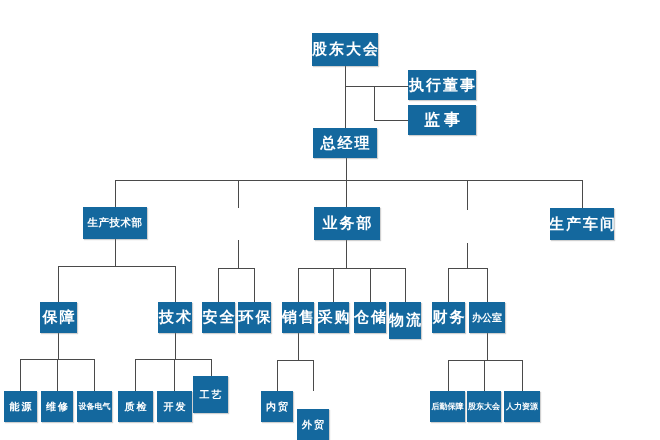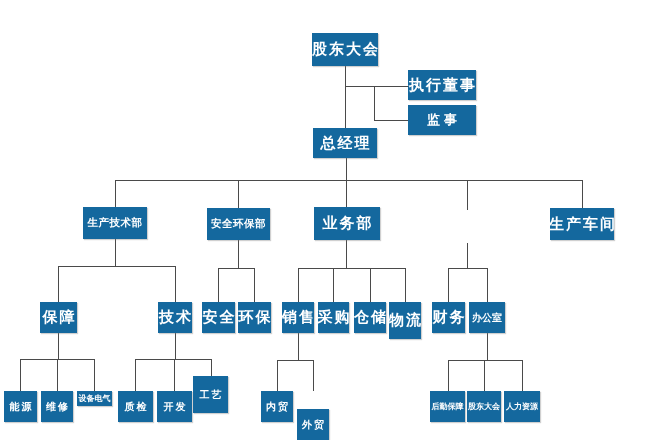--- a/index.html
+++ b/index.html
@@ -12,21 +12,21 @@
     display:flex;align-items:center;justify-content:center;
     font-weight:bold;text-align:center;white-space:nowrap;
     box-shadow:1px 1px 1px rgba(120,120,120,0.35);
     box-sizing:border-box;
   }
   .edge{position:absolute;background:#4a4a4a;}
   .edge.h{height:1px;}
   .edge.v{width:1px;}
   
   .t-lg {font-size:15px;letter-spacing:2px;text-indent:2px;}
-  .t-lg2{font-size:13px;letter-spacing:4px;text-indent:4px;}
+  .t-lg2{font-size:16px;letter-spacing:4px;text-indent:4px;}
   .t-md {font-size:10.5px;letter-spacing:0.5px;}
   .t-sm {font-size:9.5px;}
   .t-md2{font-size:10px;}
   .t-b2 {font-size:10px;letter-spacing:2px;text-indent:2px;}
   .t-b4 {font-size:8px;}
 </style>
 </head>
 <body>
 
 <div class="stage">
@@ -87,38 +87,37 @@
   <div class="edge v" style="left:448px;top:360px;height:31px"></div>
   <div class="edge v" style="left:484px;top:360px;height:31px"></div>
   <div class="edge v" style="left:522px;top:360px;height:31px"></div>
 
   <div class="node t-lg" style="left:312px;top:33px;width:66px;height:33px">股东大会</div>
   <div class="node t-lg" style="left:408px;top:70px;width:68px;height:30px">执行董事</div>
   <div class="node t-lg2" style="left:408px;top:105px;width:68px;height:30px">监事</div>
   <div class="node t-lg" style="left:313px;top:128px;width:64px;height:30px">总经理</div>
 
   <div class="node t-md" style="left:83px;top:207px;width:64px;height:32px">生产技术部</div>
-  <div class="node t-md" style="left:207px;top:208px;width:63px;height:32px">安全环保部</div>
   <div class="node t-lg" style="left:314px;top:207px;width:66px;height:33px">业务部</div>
   <div class="node t-lg" style="left:550px;top:208px;width:64px;height:32px">生产车间</div>
 
   <div class="node t-lg" style="left:40px;top:302px;width:37px;height:31px">保障</div>
   <div class="node t-lg" style="left:158px;top:302px;width:34px;height:31px">技术</div>
   <div class="node t-lg" style="left:202px;top:302px;width:33px;height:31px">安全</div>
   <div class="node t-lg" style="left:238px;top:302px;width:33px;height:31px">环保</div>
   <div class="node t-lg" style="left:282px;top:302px;width:32px;height:31px">销售</div>
   <div class="node t-lg" style="left:318px;top:302px;width:31px;height:31px">采购</div>
   <div class="node t-lg" style="left:354px;top:302px;width:32px;height:31px">仓储</div>
   <div class="node t-lg" style="left:389px;top:302px;width:32px;height:37px">物流</div>
   <div class="node t-lg" style="left:432px;top:302px;width:33px;height:31px">财务</div>
   <div class="node t-md2" style="left:469px;top:302px;width:36px;height:31px">办公室</div>
 
   <div class="node t-b2" style="left:4px;top:391px;width:33px;height:31px">能源</div>
   <div class="node t-b2" style="left:41px;top:391px;width:32px;height:31px">维修</div>
-  <div class="node t-b4" style="left:77px;top:391px;width:35px;height:15px">设备电气</div>
+  <div class="node t-b4" style="left:77px;top:391px;width:35px;height:31px">设备电气</div>
   <div class="node t-b2" style="left:118px;top:391px;width:35px;height:31px">质检</div>
   <div class="node t-b2" style="left:157px;top:391px;width:35px;height:31px">开发</div>
   <div class="node t-b2" style="left:193px;top:376px;width:35px;height:37px">工艺</div>
   <div class="node t-b2" style="left:261px;top:391px;width:32px;height:31px">内贸</div>
   <div class="node t-b2" style="left:297px;top:409px;width:32px;height:31px">外贸</div>
   <div class="node t-b4" style="left:430px;top:391px;width:35px;height:31px">后勤保障</div>
   <div class="node t-b4" style="left:467px;top:391px;width:34px;height:31px">股东大会</div>
   <div class="node t-b4" style="left:504px;top:391px;width:36px;height:31px">人力资源</div>
 
 </div>

